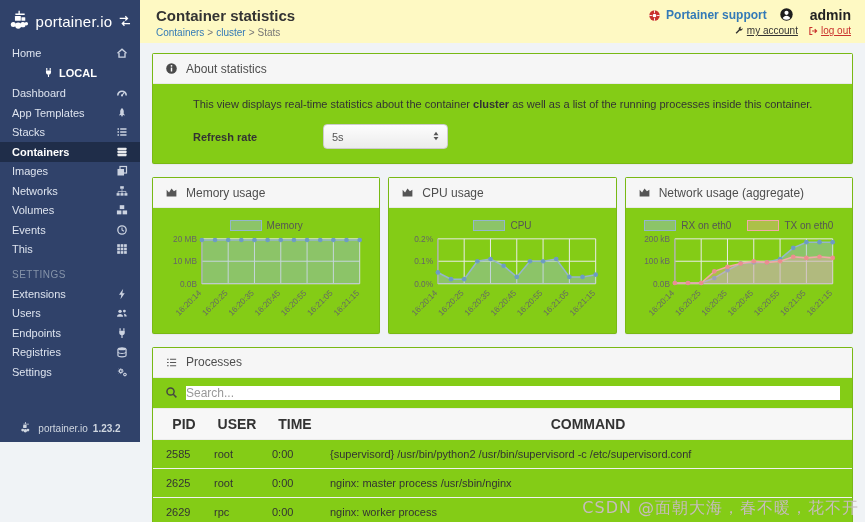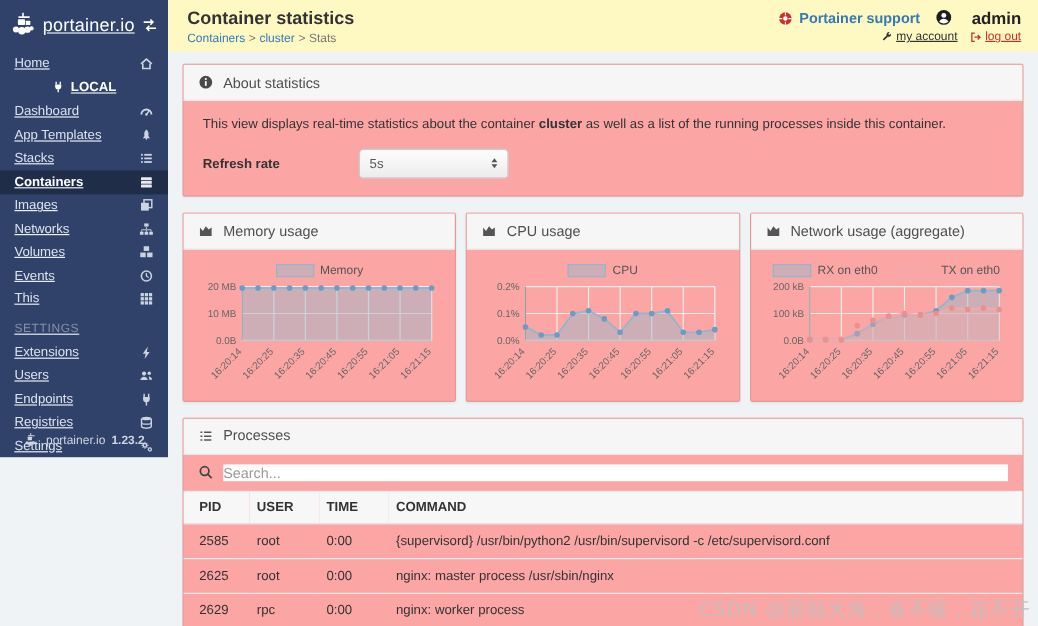--- a/index.html
+++ b/index.html
@@ -1,21 +1,21 @@
 <!DOCTYPE html>
 <html><head>
 <meta charset="utf-8">
 <style>
   * { margin:0; padding:0; box-sizing:border-box; }
   html,body { width:865px; height:522px; overflow:hidden; }
   body { font-family:"Liberation Sans","DejaVu Sans",sans-serif; background:#f0f3f6; color:#333; position:relative; }
   .app { display:flex; width:865px; height:522px; }
 
   
-  .sidebar { width:140px; min-width:140px; background:#30426a; color:#e8ecf3; position:relative; height:381px;text-decoration:underline; }
+  .sidebar { width:140px; min-width:140px; background:#30426a; color:#e8ecf3; position:relative; height:442px; }
   .brand { display:flex; align-items:center; gap:4px; padding:9px 8px 10px 8px; }
   .brand .logo { width:24px; height:24px; }
   .brand .brand-txt { font-size:15px; color:#fff; letter-spacing:.2px; }
   .brand .collapse { width:14px; height:14px; margin-left:2px; cursor:pointer; }
   .nav-item { display:flex; align-items:center; justify-content:space-between; padding:3px 12px 3px 12px; height:19.5px; font-size:11px; color:#dde3ee; text-decoration:none; cursor:pointer; }
   .nav-item.active { background:#1f2d49; color:#fff; font-weight:bold; }
   .nav-item .ic { width:12px; height:12px; opacity:.9; }
   .local { display:flex; align-items:flex-start; justify-content:center; gap:5px; font-size:11px; font-weight:bold; color:#fff; padding:4px 0 5px 0; }
   .local .ic { width:11px; height:11px; }
   .settings-header { font-size:10px; letter-spacing:.5px; color:#8593a9; padding:10px 12px 4px 12px; }
@@ -36,25 +36,25 @@
   .support .ic { width:13px; height:13px; }
   .whoami { display:flex; align-items:flex-start; gap:16px; font-size:14px; font-weight:bold; color:#222; }
   .whoami .ic { width:15px; height:15px; }
   .tr-row2 { display:flex; align-items:center; gap:10px; justify-content:flex-end; margin-top:2px; font-size:10px; }
   .acct-link { display:flex; align-items:center; gap:3px; color:#333; text-decoration:underline; cursor:pointer; }
   .acct-link .ic { width:10px; height:10px; }
   .logout-link { display:flex; align-items:center; gap:3px; color:#c9302c; text-decoration:underline; cursor:pointer; }
   .logout-link .ic { width:10px; height:10px; }
 
   .content { flex:1; padding:10px 12px 0 12px; overflow:hidden; }
-  .panel { background:#fca5a5; border:1px solid rgba(0,0,0,.09); border-radius:2px; box-shadow:0 1px 1px rgba(0,0,0,.04); }
+  .panel { background:#84cc16; border:1px solid rgba(0,0,0,.09); border-radius:2px; box-shadow:0 1px 1px rgba(0,0,0,.04); }
   .panel-h { display:flex; align-items:center; gap:8px; height:30px; padding:0 12px; background:#f6f6f6; border-bottom:1px solid #e9e9e9; font-size:12px; color:#4e4e4e; }
   .panel-h .ic { width:13px; height:13px; color:#555; }
 
-  .about-body { padding:14px 4px 14px 16px; font-size:11px; color:#333; }
+  .about-body { padding:14px 4px 14px 16px; font-size:11px; color:#333;margin-left:24px; }
   .about-desc b { font-weight:bold; }
   .refresh-row { display:flex; align-items:center; margin-top:14px; }
   .refresh-label { width:130px; font-weight:bold; font-size:11px; color:#333; }
   .select-wrap { position:relative; width:125px; }
   .select-wrap select { appearance:none; -webkit-appearance:none; width:100%; height:25px; border:1px solid #ccc; border-radius:4px; background:linear-gradient(#fdfdfd,#ececec); font-size:11px; color:#555; padding:0 20px 0 8px; font-family:inherit; }
   .select-wrap .arrows { position:absolute; right:5px; top:5px; width:14px; height:14px; pointer-events:none; }
 
   .charts-row { display:flex; gap:8px; margin-top:13px; }
   .chart-panel { flex:1; min-width:0; }
   .chart-body { padding:8px 6px 2px 6px; }
@@ -62,21 +62,21 @@
   .lg-item { display:flex; align-items:center; gap:5px; }
   .sw { display:inline-block; width:32px; height:11px; border:1px solid; }
   .chart-svg text.tick { font-size:8.5px; fill:#666; font-family:"Liberation Sans",sans-serif; }
 
   .proc-panel { margin-top:13px; }
   .search-row { display:flex; align-items:center; gap:8px; padding:8px 12px; border-bottom:1px solid #ececec; }
   .search-row .ic { width:13px; height:13px; color:#444; }
   .search-row input { border:none; outline:none; font-size:12px; color:#333; flex:1; font-family:inherit; }
   .search-row input::placeholder { color:#9a9a9a; }
   table.proc { width:100%; border-collapse:collapse; font-size:11px; }
-  table.proc thead th { text-align:left; font-size:11px; font-weight:bold; color:#333; background:#f7f7f7; padding:7px 6px 7px 6px; border-bottom:1px solid #ececec; }
+  table.proc thead th { text-align:center; font-size:14px; font-weight:bold; color:#333; background:#f7f7f7; padding:7px 6px 7px 6px; border-bottom:1px solid #ececec; }
   table.proc td { padding:8px 6px; border-bottom:1px solid #f0f0f0; color:#333; }
   table.proc th.c-pid, table.proc td.c-pid { width:55px; padding-left:13px; }
   table.proc th.c-user, table.proc td.c-user { width:58px; }
   table.proc th.c-time, table.proc td.c-time { width:58px; }
 
   .watermark { position:absolute; right:6px; bottom:3px; font-size:16px; color:#c6bcbc; letter-spacing:1px; pointer-events:none; font-family:"DejaVu Sans",sans-serif; }
 </style>
 </head>
 <body>
 

